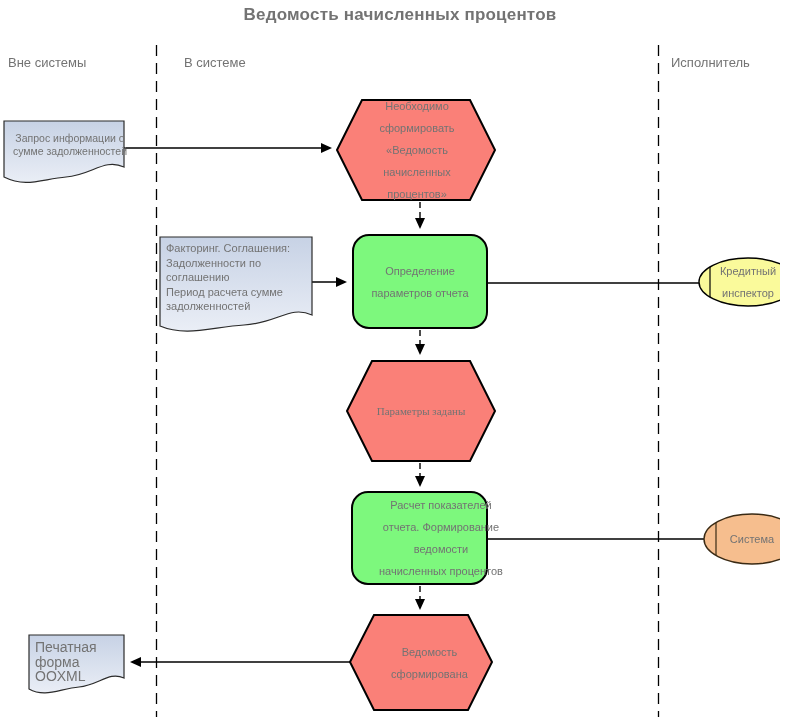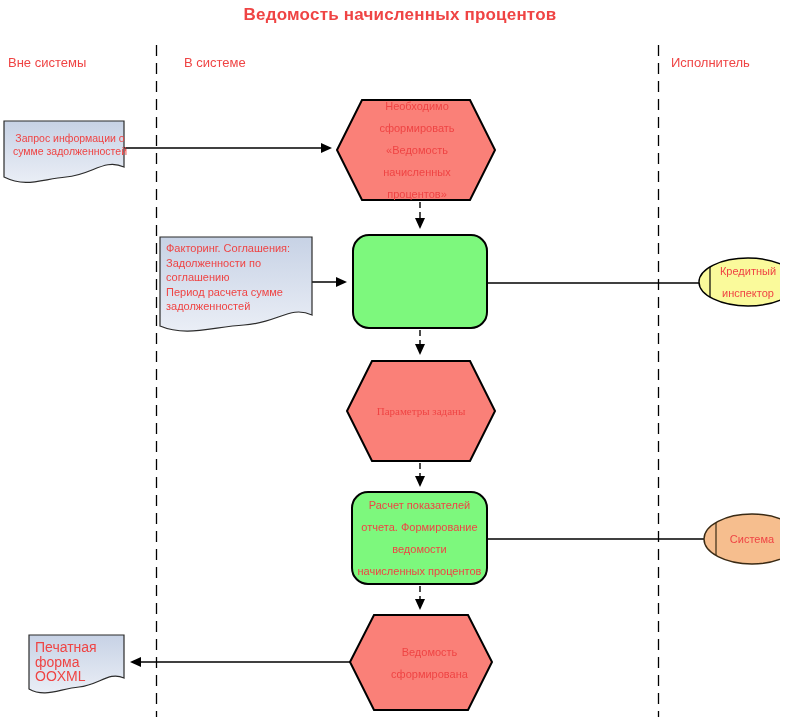--- a/index.html
+++ b/index.html
@@ -1,18 +1,18 @@
 <!DOCTYPE html>
 <html><head>
 <meta charset="utf-8">
 <style>
   html,body{margin:0;padding:0;background:#ffffff;}
   .diagram{
     position:relative;width:780px;height:717px;background:#ffffff;
-    font-family:"Liberation Sans",sans-serif;color:#ef4444;overflow:hidden;
+    font-family:"Liberation Sans",sans-serif;color:#737373;overflow:hidden;
   }
   .title{
     position:absolute;left:0;top:5px;width:800px;text-align:center;
     font-size:17px;font-weight:bold;letter-spacing:.2px;
   }
   .lane-label{position:absolute;top:55px;font-size:13px;}
   .lane-label.l1{left:8px;}
   .lane-label.l2{left:184px;}
   .lane-label.l3{left:671px;}
   svg.canvas{position:absolute;left:0;top:0;}
@@ -105,30 +105,33 @@
   </div>
 
   <div class="doc-text-left" style="left:166px;top:241px;width:142px;">
     <div>Факторинг. Соглашения:</div>
     <div>Задолженности по</div>
     <div>соглашению</div>
     <div>Период расчета сумме</div>
     <div>задолженностей</div>
   </div>
 
+  <div class="node-text" style="left:353px;top:235px;width:134px;height:93px;">
+    <span class="inner" style="width:104px;">Определение параметров отчета</span>
+  </div>
 
   <div class="node-text" style="left:699px;top:258px;width:98px;height:48px;">
     <span class="inner" style="width:68px;">Кредитный инспектор</span>
   </div>
 
   <div class="node-text" style="left:347px;top:361px;width:148px;height:100px;">
     <span class="inner" style="width:140px;font-family:Liberation Serif, serif;">Параметры заданы</span>
   </div>
 
-  <div class="node-text" style="left:352px;top:492px;width:135px;height:92px;">
+  <div class="node-text" style="left:368px;top:492px;width:135px;height:92px;justify-content:flex-end;">
     <span class="inner" style="width:124px;">Расчет показателей отчета. Формирование ведомости начисленных процентов</span>
   </div>
 
   <div class="node-text" style="left:704px;top:514px;width:96px;height:50px;">
     <span class="inner" style="width:80px;">Система</span>
   </div>
 
   <div class="node-text" style="left:350px;top:615px;width:142px;height:95px;">
     <span class="inner" style="width:142px;padding-left:17px;">Ведомость сформирована</span>
   </div>

